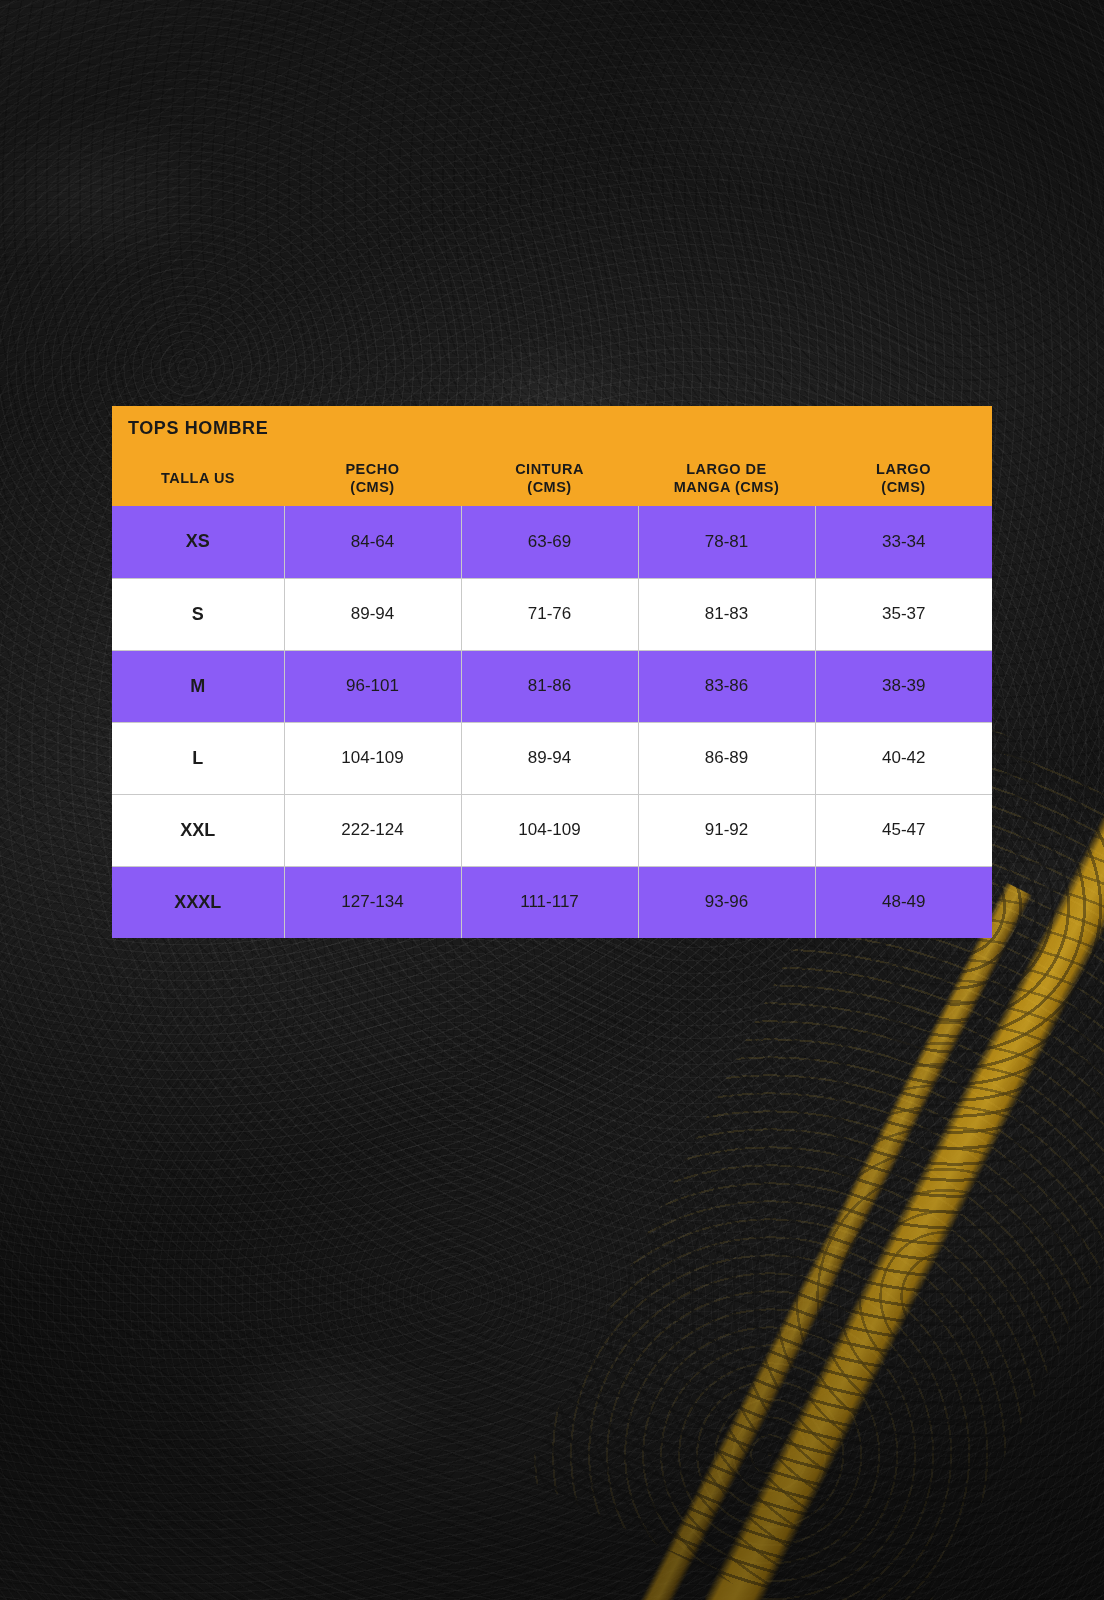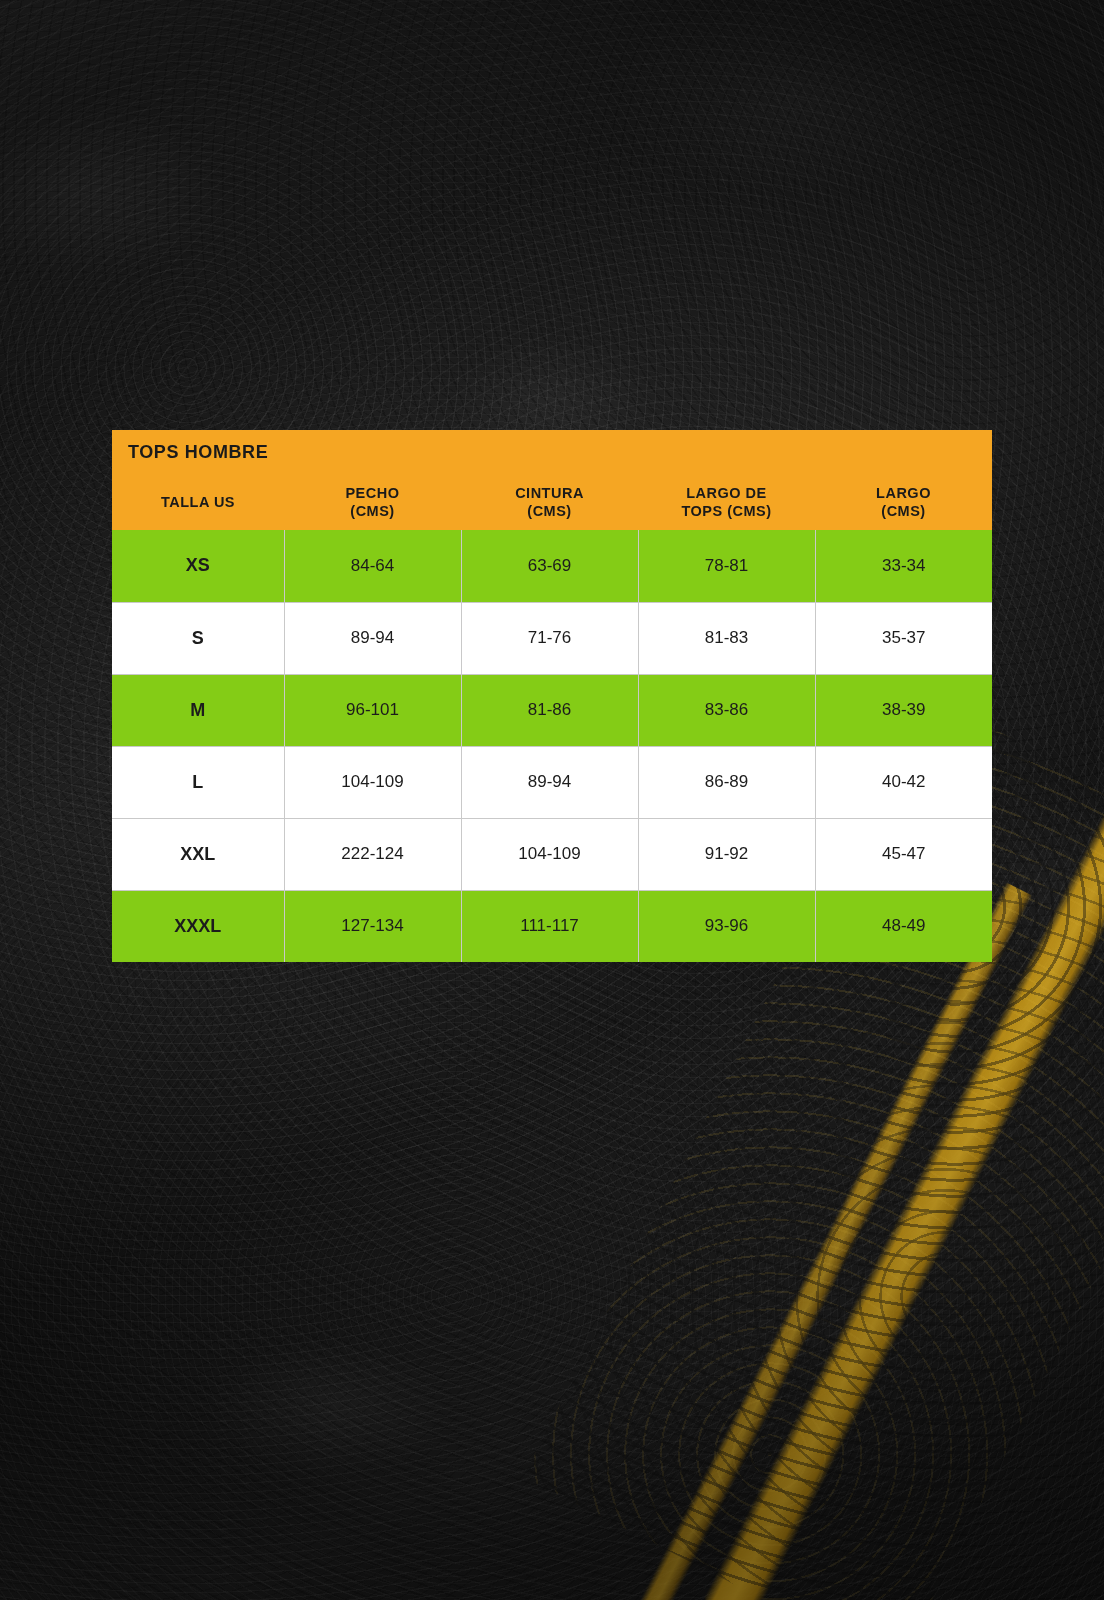--- a/index.html
+++ b/index.html
@@ -104,21 +104,21 @@
   #bg-vignette {
     position: absolute;
     inset: 0;
     background: radial-gradient(ellipse 900px 780px at 50% 48%, rgba(0,0,0,0) 40%, rgba(0,0,0,0.45) 100%);
   }
 
   
   #chart {
     position: absolute;
     left: 112px;
-    top: 430px;
+    top: 406px;
     width: 880px;
   }
 
   #chart-title-bar {
     background: #f5a623;
     height: 44px;
     display: flex;
     align-items: center;
     padding: 0 0 0 16px;
     box-sizing: border-box;
@@ -157,21 +157,21 @@
     border-right: 1px solid #c9c9c9;
     border-bottom: 1px solid #c9c9c9;
     box-sizing: border-box;
   }
   #size-table tbody tr td:last-child { border-right: none; }
   #size-table tbody tr:last-child td { border-bottom: none; }
   #size-table tbody td.size-cell {
     font-weight: bold;
     font-size: 18px;
   }
-  #size-table tbody tr.row-odd td { background: #84cc16; }
+  #size-table tbody tr.row-odd td { background: #8b5cf6; }
   #size-table tbody tr.row-even td { background: #ffffff; }
 
   
   #size-table col.c0 { width: 172px; }
   #size-table col.c1 { width: 177px; }
   #size-table col.c2 { width: 177px; }
   #size-table col.c3 { width: 177px; }
   #size-table col.c4 { width: 177px; }
 </style>
 </head>
@@ -209,21 +209,21 @@
           <th>
             <span>PECHO</span><br>
             <span>(CMS)</span>
           </th>
           <th>
             <span>CINTURA</span><br>
             <span>(CMS)</span>
           </th>
           <th>
             <span>LARGO DE</span><br>
-            <span>TOPS (CMS)</span>
+            <span>MANGA (CMS)</span>
           </th>
           <th>
             <span>LARGO</span><br>
             <span>(CMS)</span>
           </th>
         </tr>
       </thead>
       <tbody>
         <tr class="row-odd">
           <td class="size-cell">XS</td>

